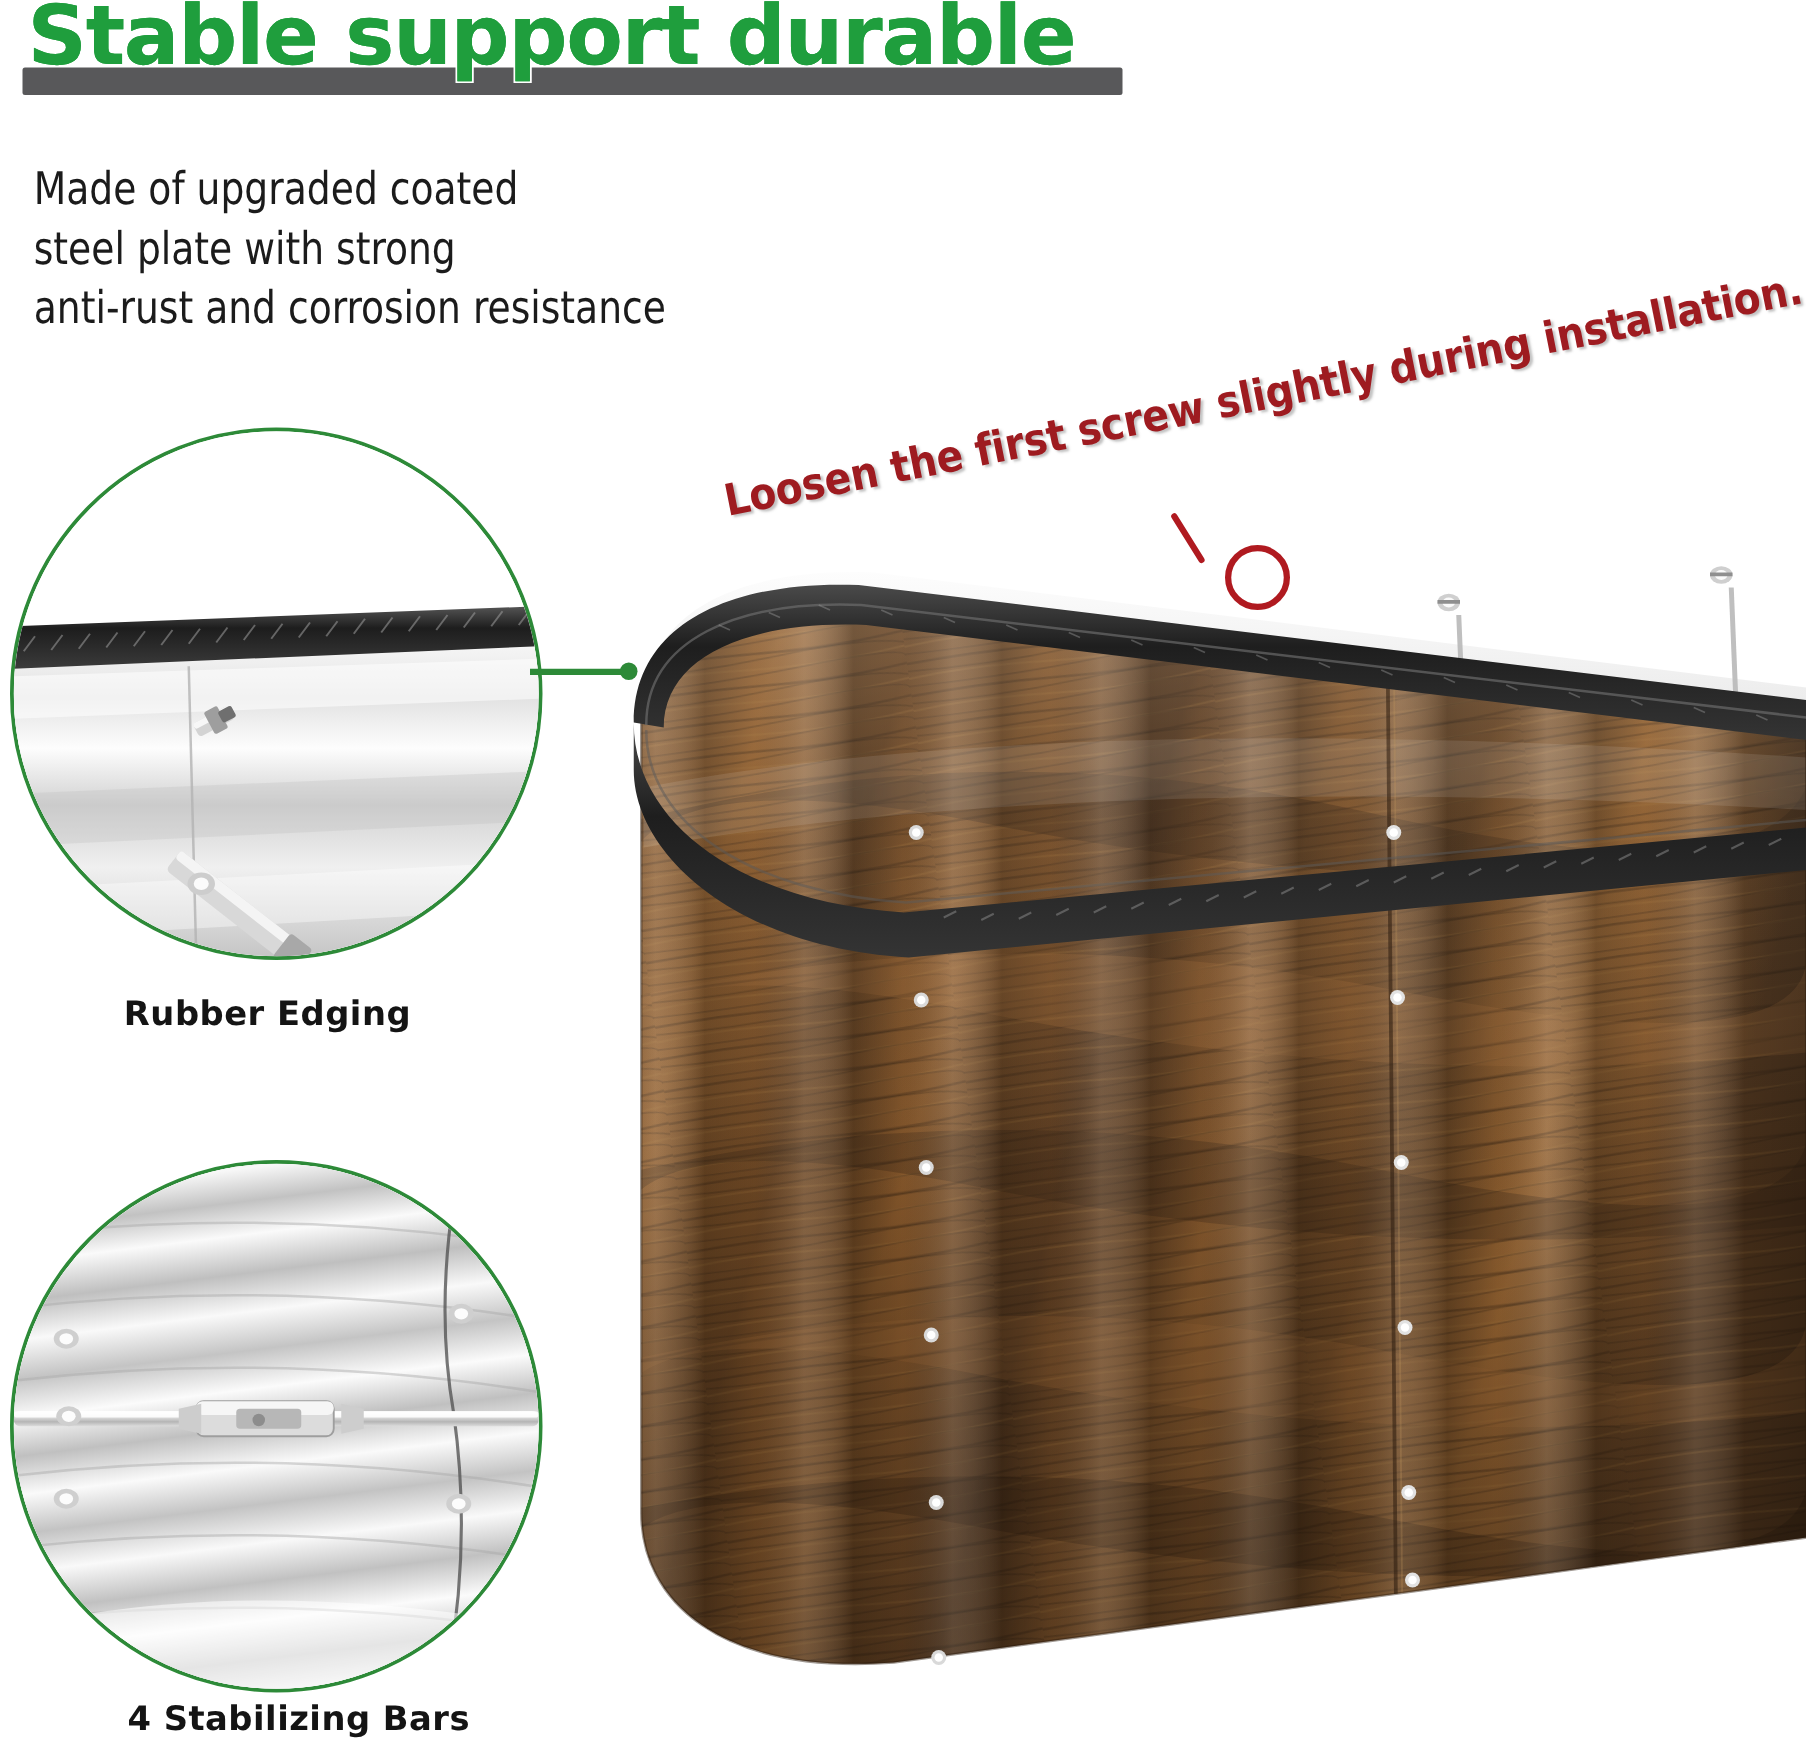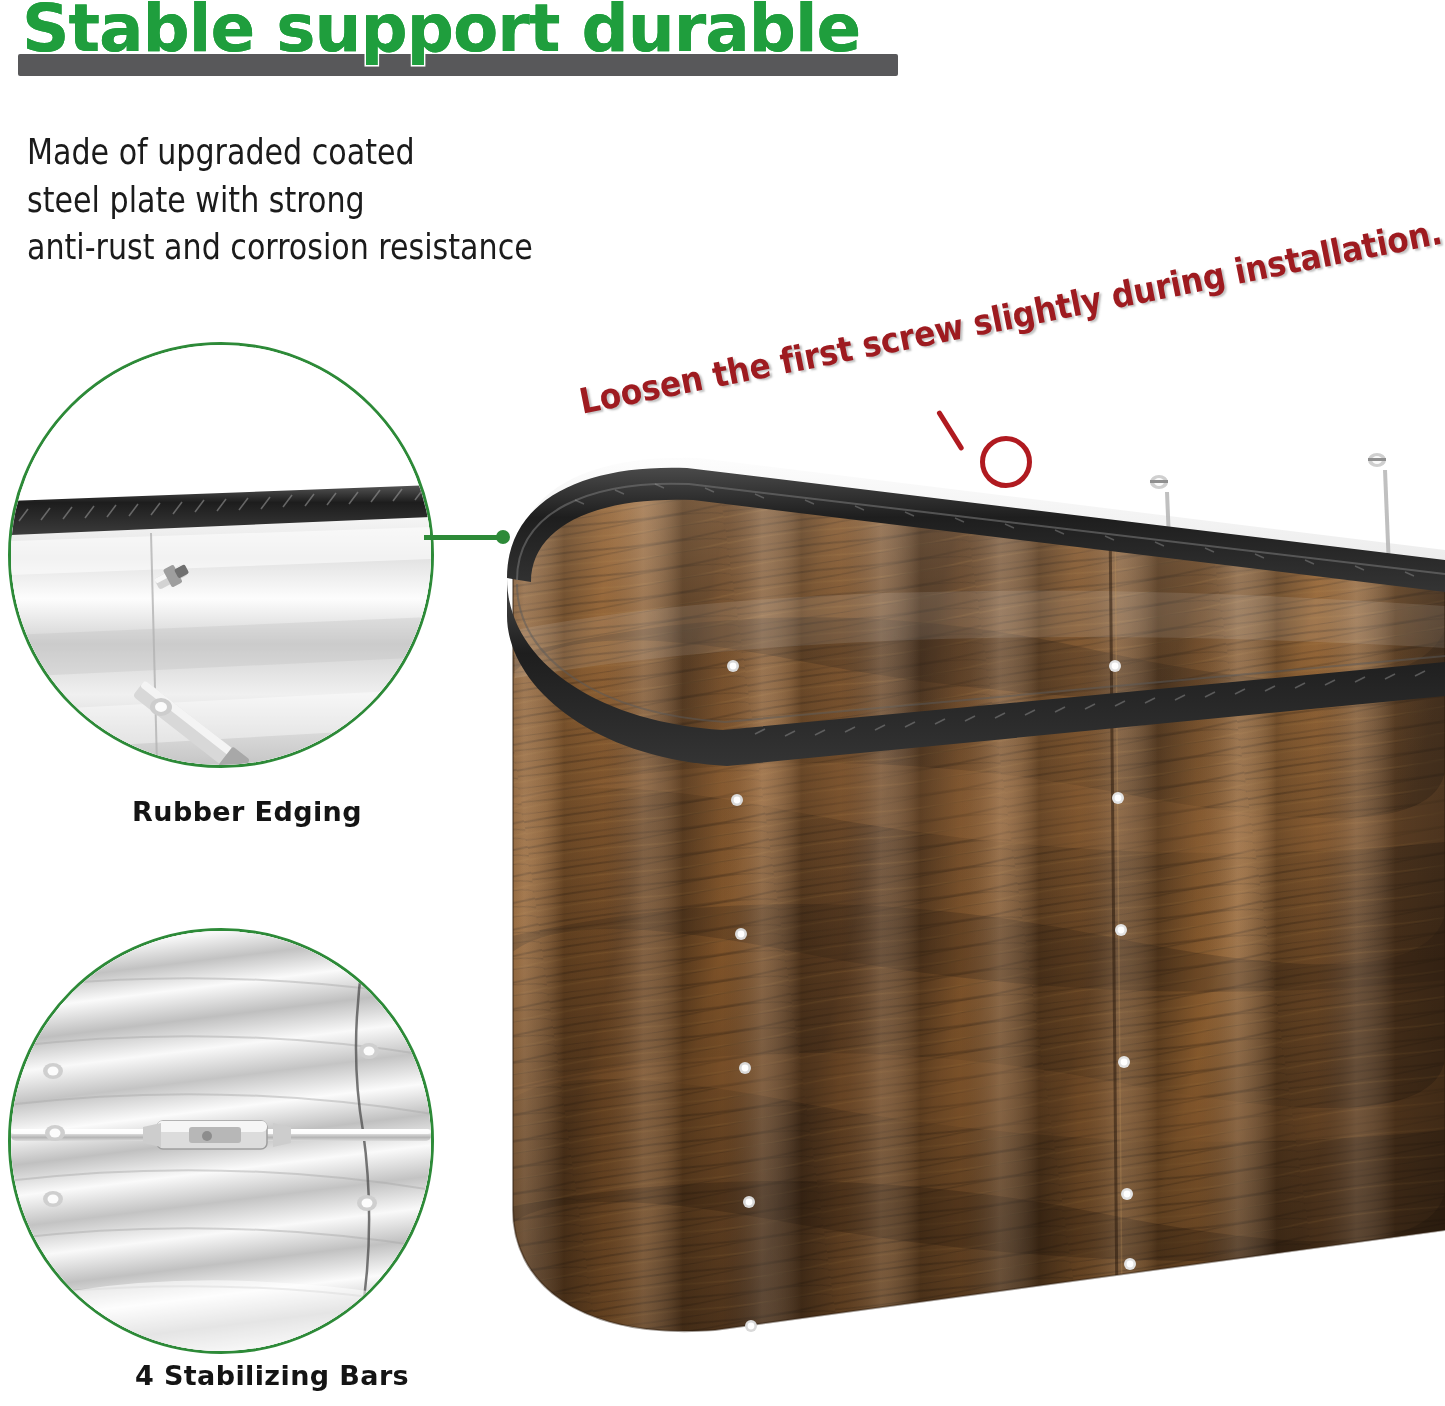--- a/index.html
+++ b/index.html
@@ -51,21 +51,20 @@
   #callout-bottom{left:8px;top:928px;width:420px;height:420px;}
 
   
   .silver-sheet{position:absolute;left:0;top:0;width:100%;height:100%;}
 
   .callout-label{
     position:absolute;left:0;width:428px;text-align:center;
     font-size:27px;font-weight:bold;color:#141414;
     font-family:"DejaVu Sans","Liberation Sans",sans-serif;
     letter-spacing:.4px;
-    padding-left:33px;
   }
   #label-rubber{top:796px;}
   #label-bars{top:1360px;margin-left:25px;}
 
   
   #leader-line{
     position:absolute;left:424px;top:535px;width:78px;height:5px;
     background:#2d8a38;
   }
   #leader-dot{

